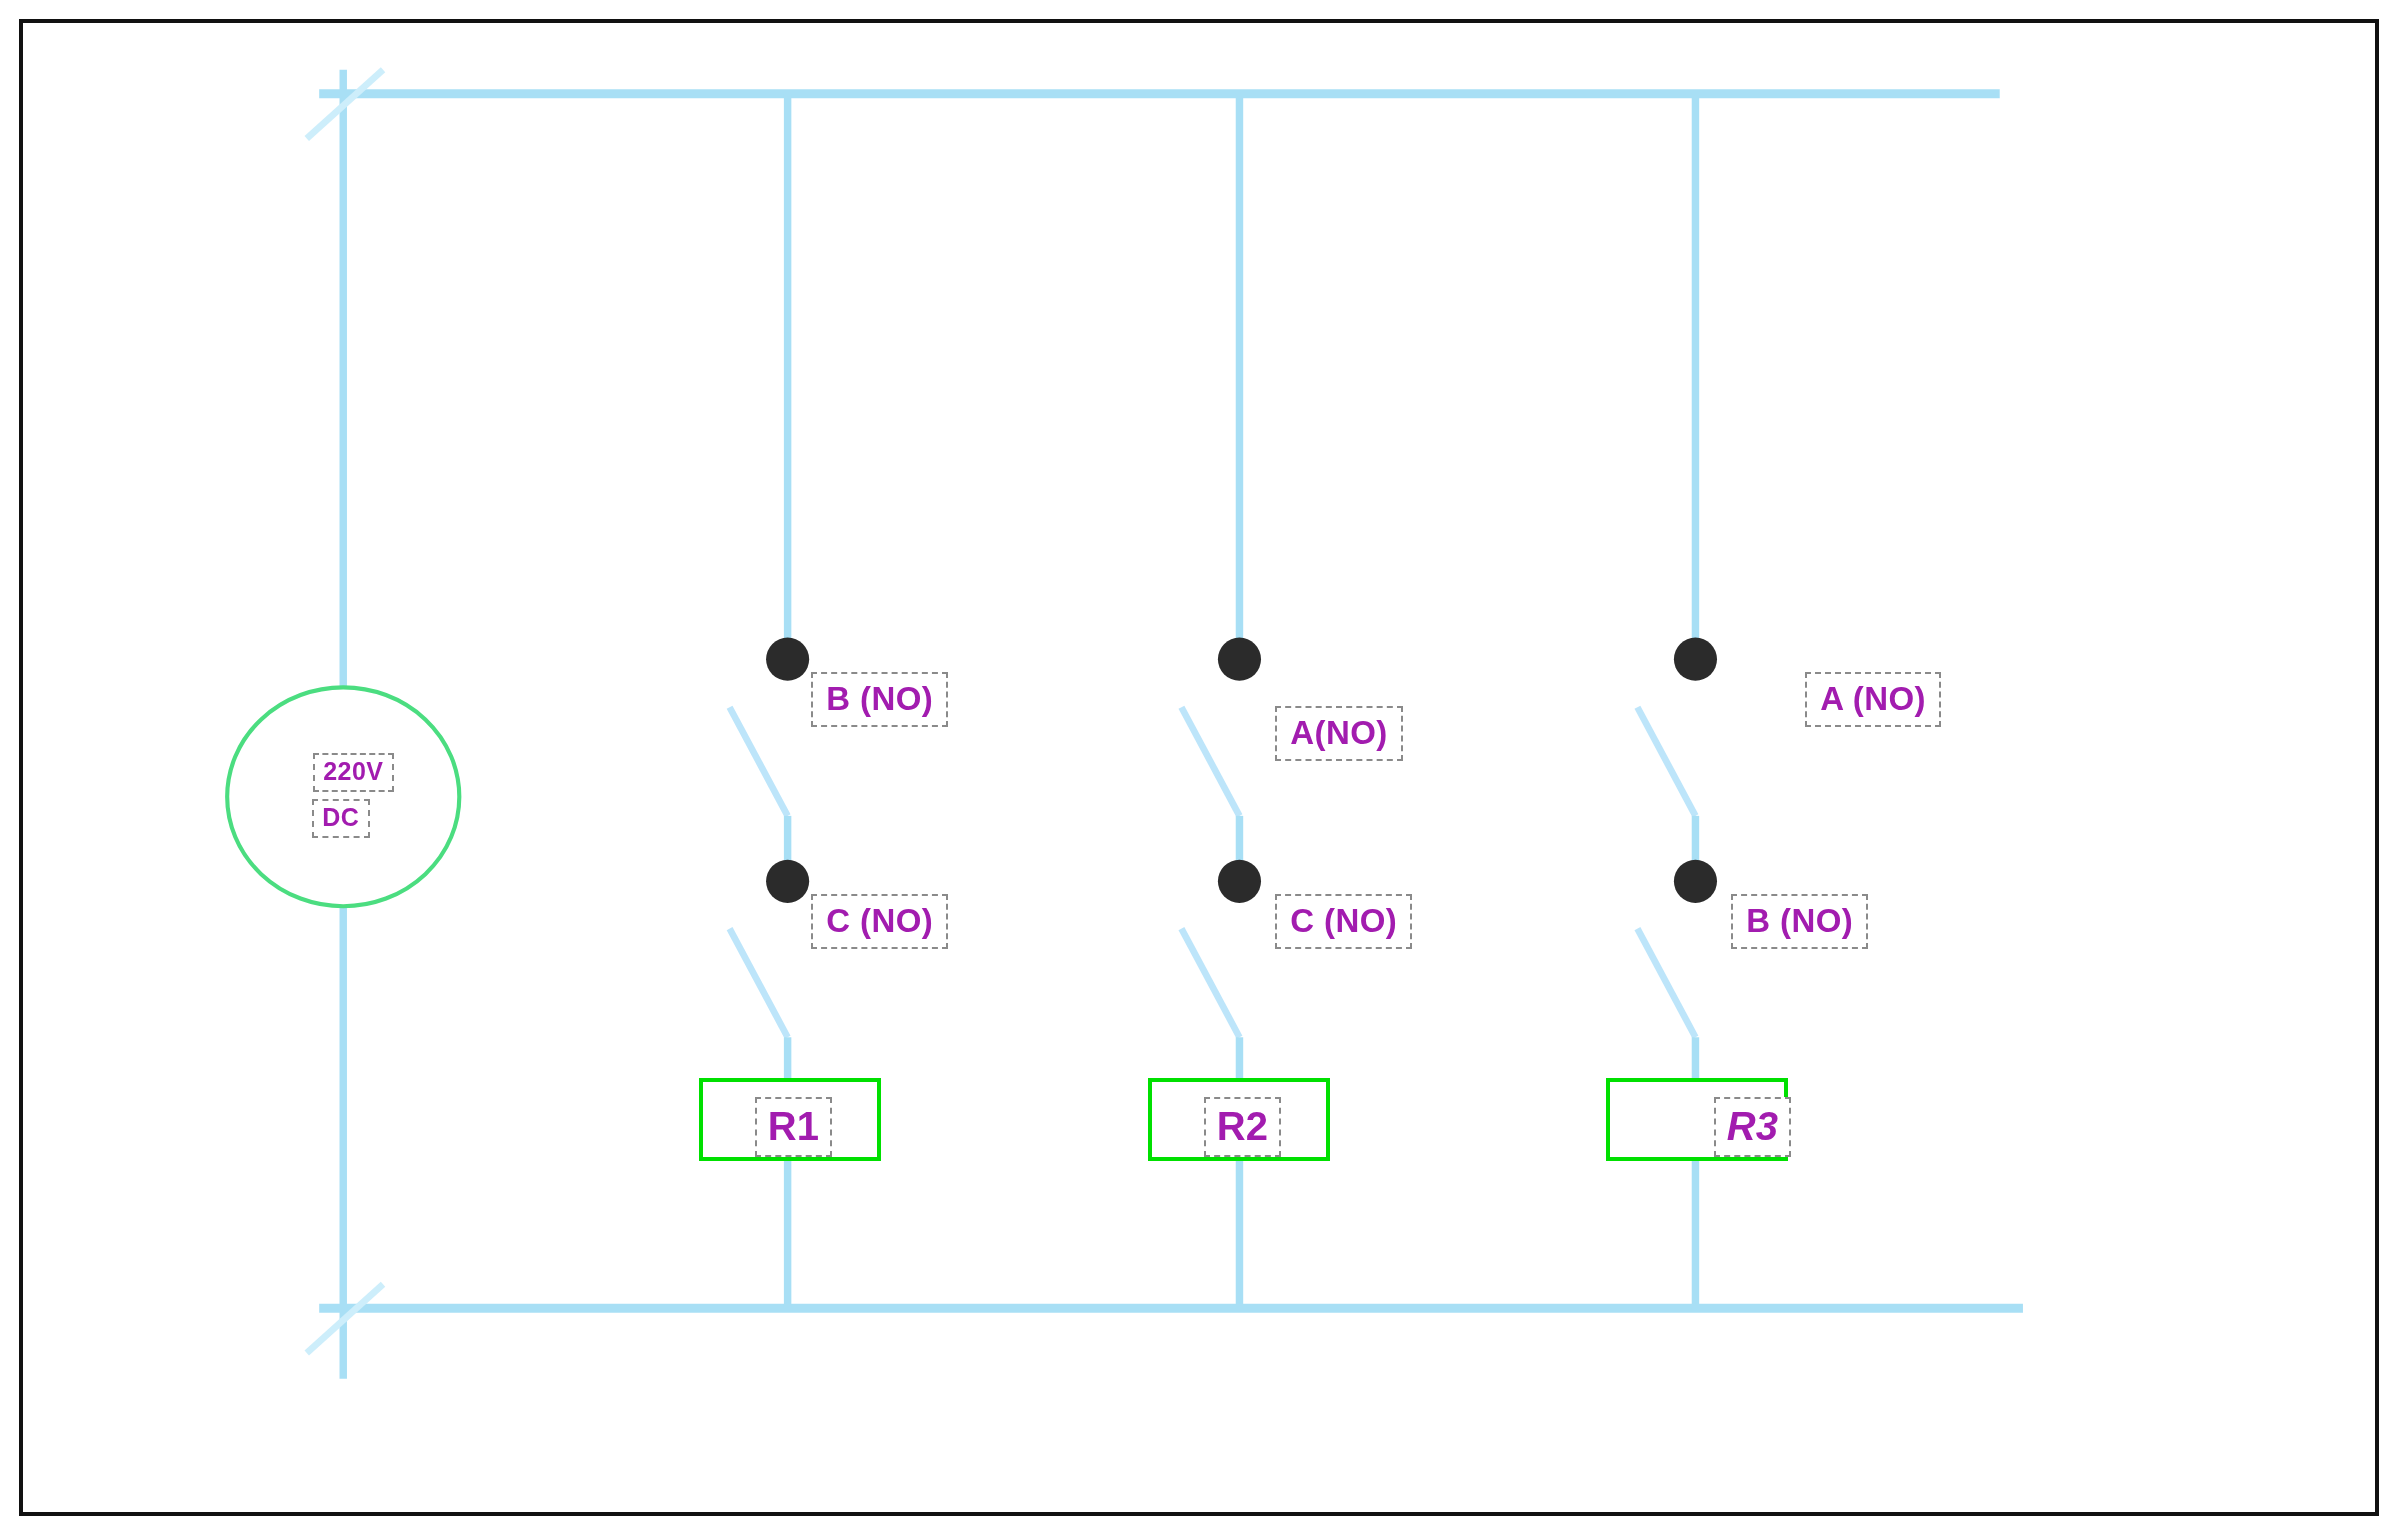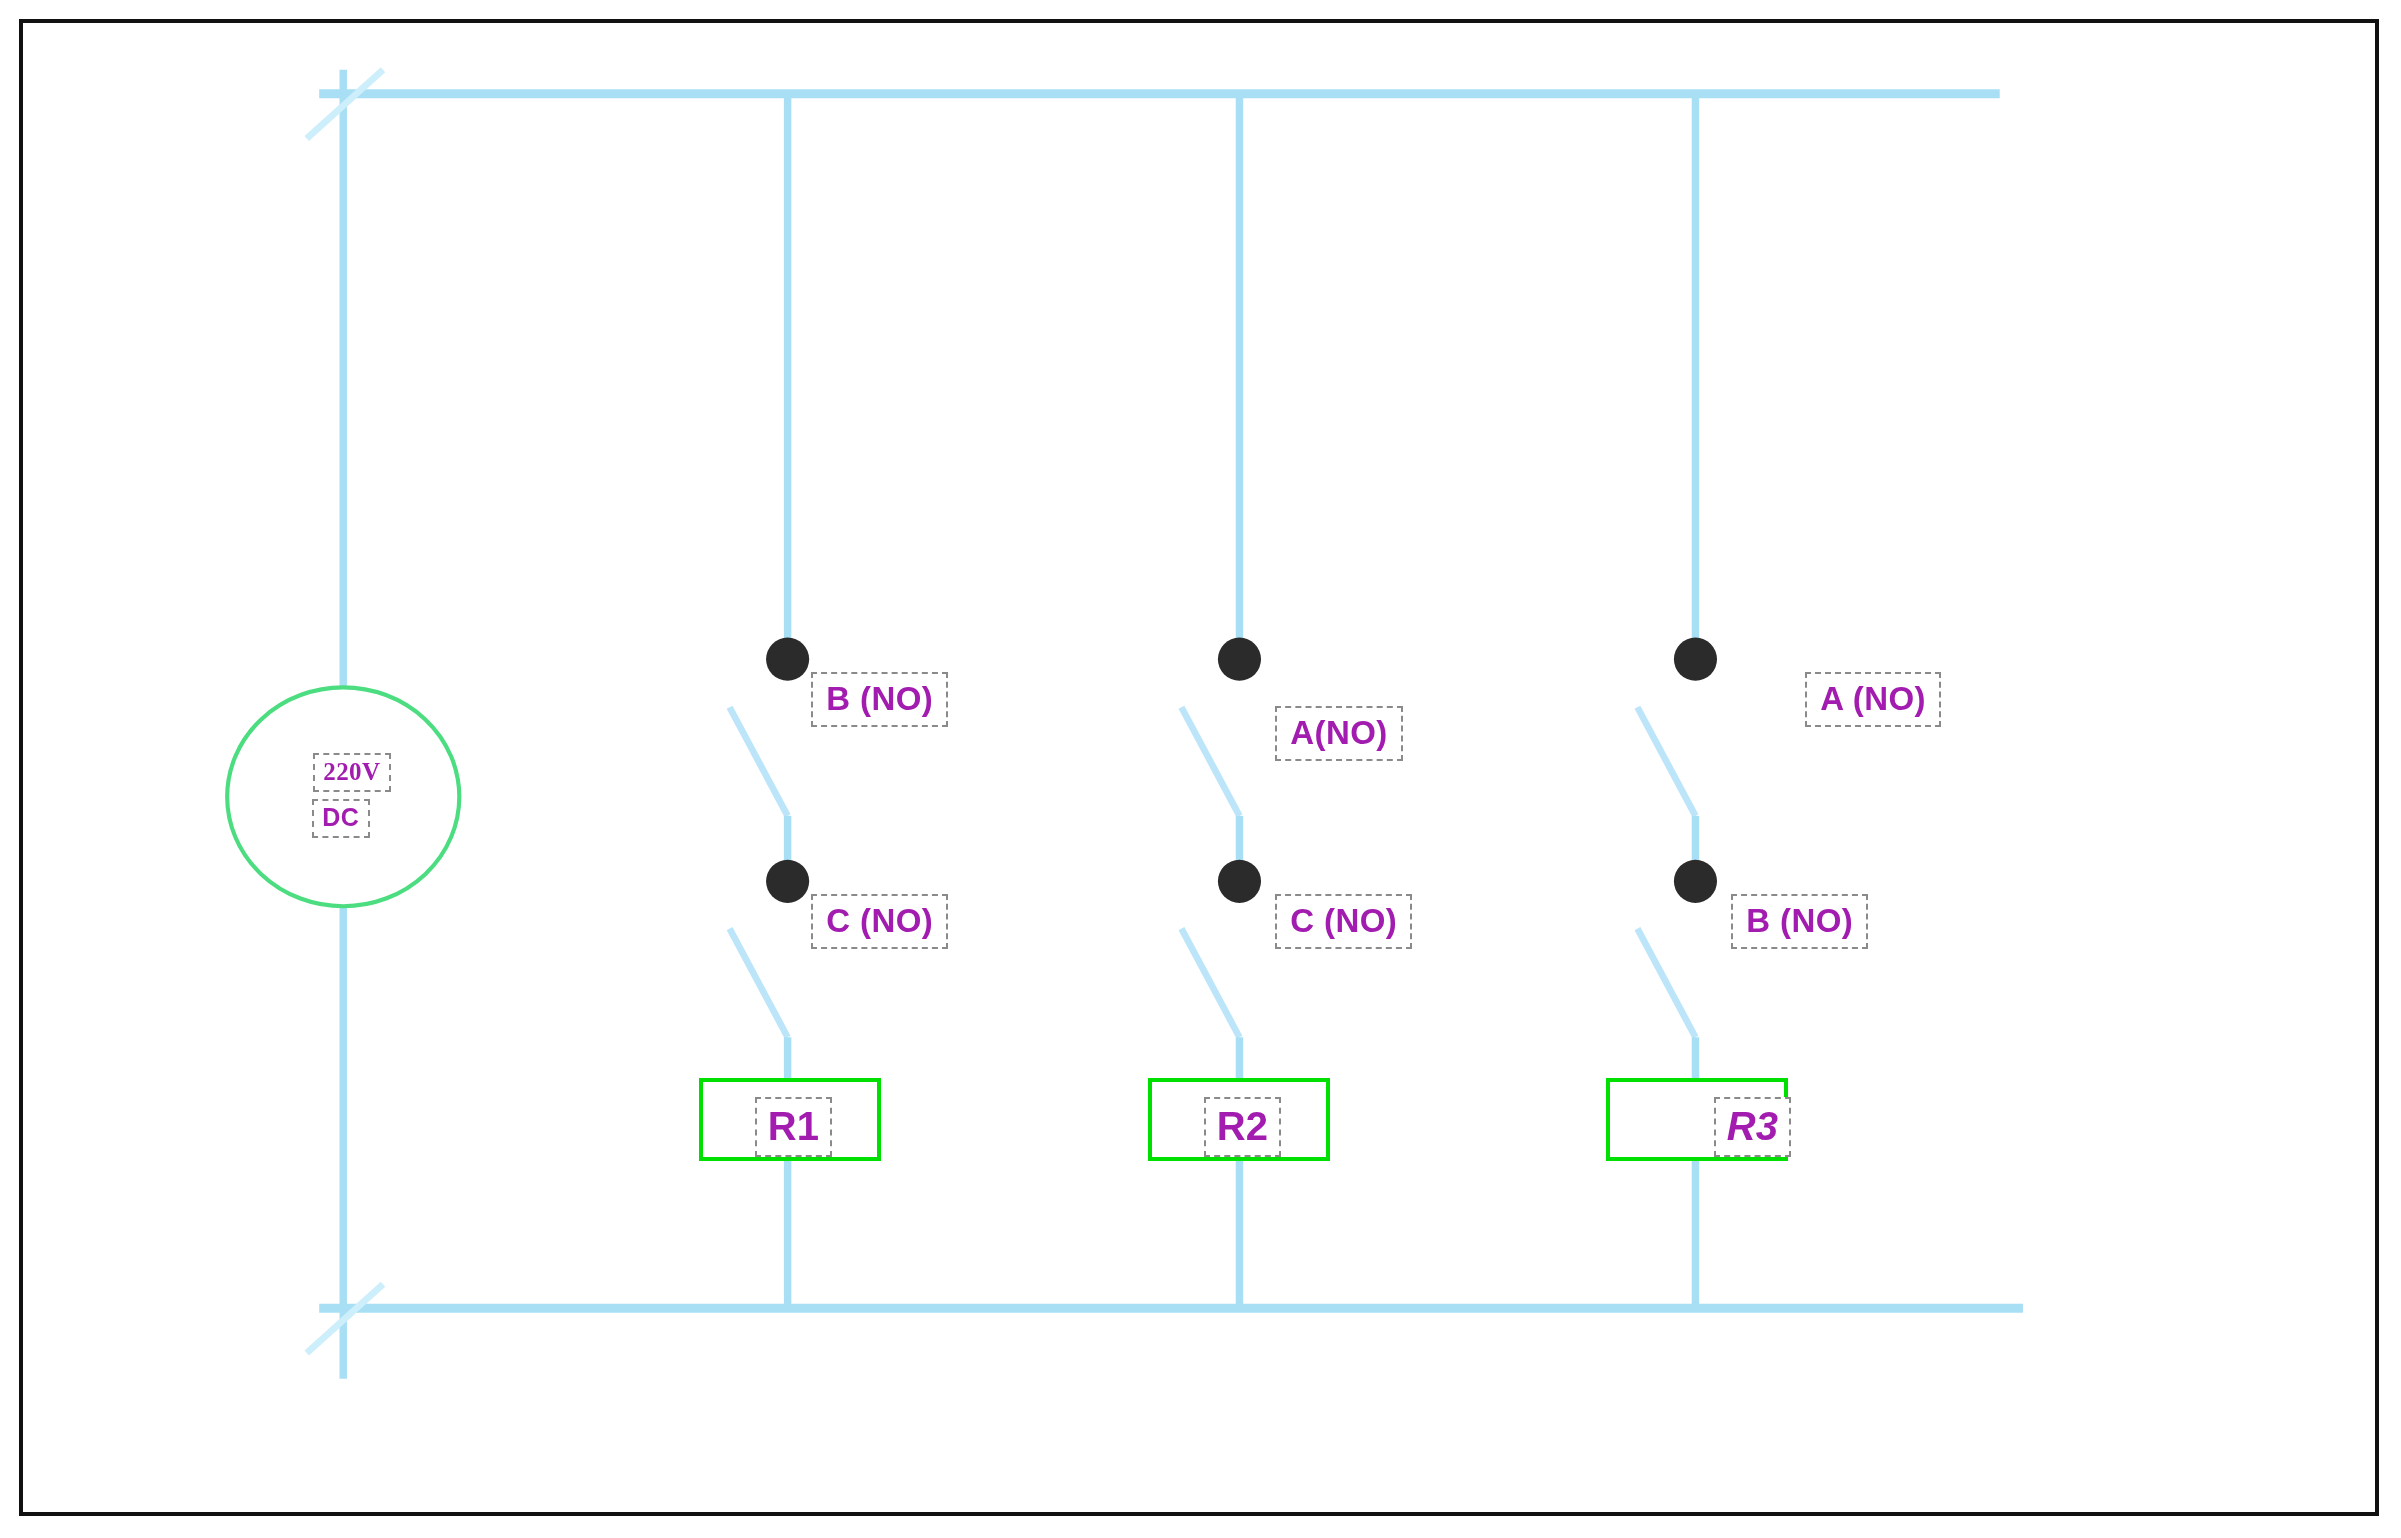--- a/index.html
+++ b/index.html
@@ -148,21 +148,21 @@
     <g>
       <circle cx="950" cy="795" r="26" fill="#2b2b2b"></circle>
       <circle cx="950" cy="1063" r="26" fill="#2b2b2b"></circle>
       <circle cx="1495" cy="795" r="26" fill="#2b2b2b"></circle>
       <circle cx="1495" cy="1063" r="26" fill="#2b2b2b"></circle>
       <circle cx="2045" cy="795" r="26" fill="#2b2b2b"></circle>
       <circle cx="2045" cy="1063" r="26" fill="#2b2b2b"></circle>
     </g>
   </svg>
 
-  <div class="tag tag-src" style="left:313px; top:753px;font-family:Liberation Serif, serif;">220V</div>
+  <div class="tag tag-src" style="left:313px; top:753px;">220V</div>
   <div class="tag tag-src" style="left:312px; top:799px;">DC</div>
 
   <div class="relay-box" style="left:699px; top:1078px; width:182px; height:83px;"></div>
   <div class="tag tag-relay" style="left:755px; top:1097px;">R1</div>
 
   <div class="relay-box" style="left:1148px; top:1078px; width:182px; height:83px;"></div>
   <div class="tag tag-relay" style="left:1204px; top:1097px;">R2</div>
 
   <div class="relay-box" style="left:1606px; top:1078px; width:182px; height:83px;"></div>
   <div class="tag tag-relay" style="left:1714px; top:1097px;font-style:italic;">R3</div>

